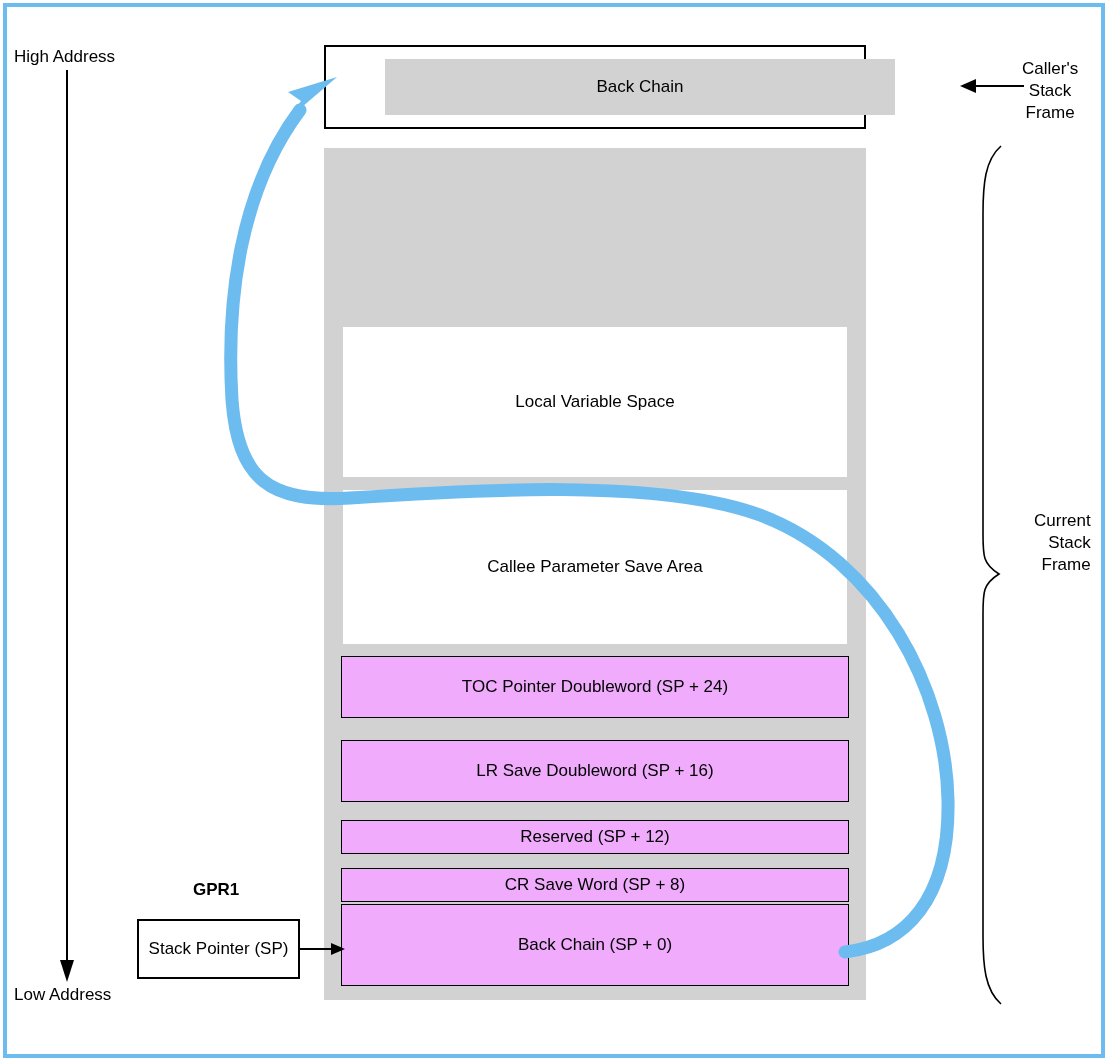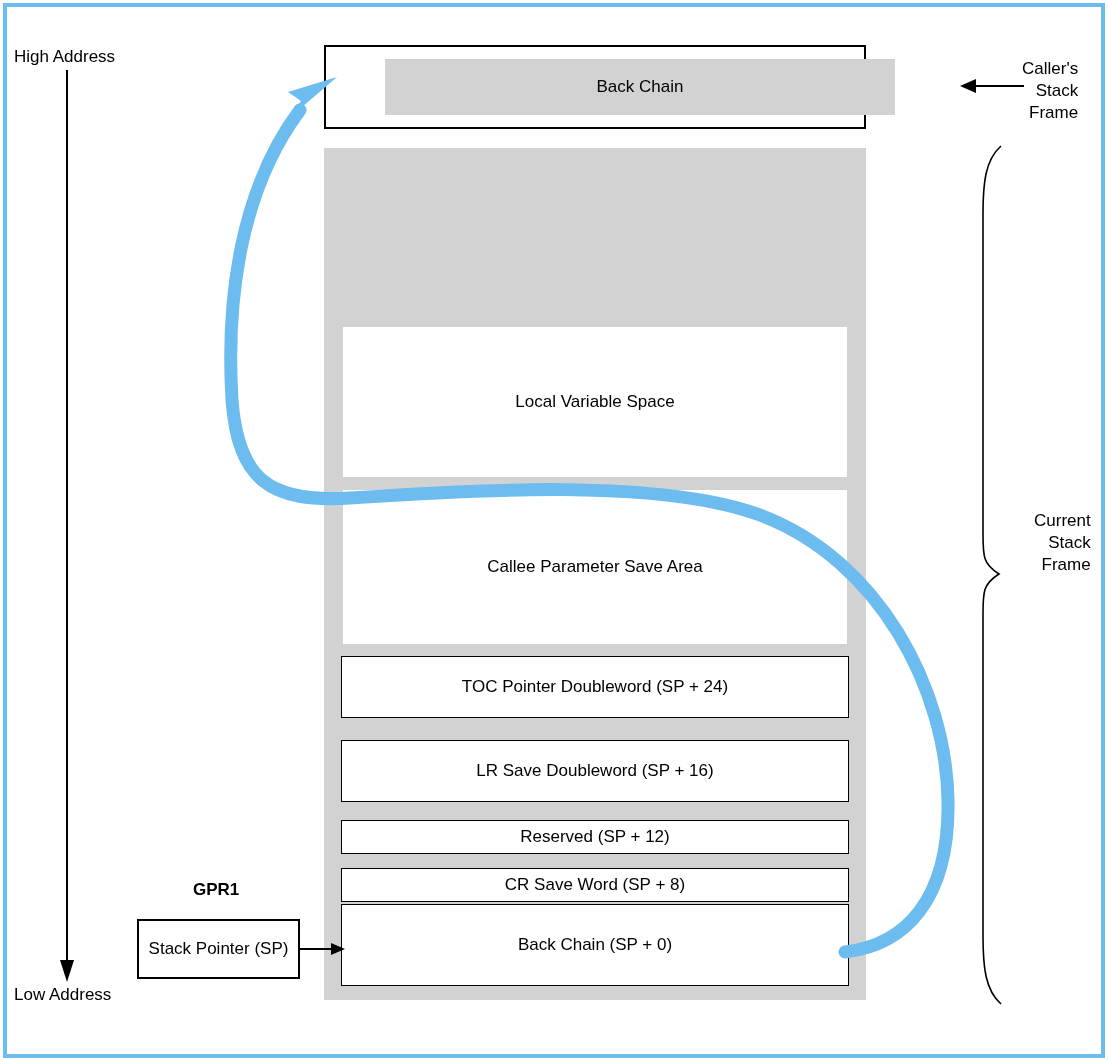--- a/index.html
+++ b/index.html
@@ -69,21 +69,21 @@
   .area-white {
     position: absolute;
     left: 19px;
     width: 504px;
     background: #ffffff;
   }
   .area-gray {
     position: absolute;
     left: 17px;
     width: 508px;
-    background: #ffffff;
+    background: #f0abfc;
     border: 1px solid #000000;
   }
   .area-text {
     position: absolute;
     left: 0; right: 0;
     top: 50%;
     transform: translateY(-50%);
     text-align: center;
     font-size: 17px;
     color: #000000;
@@ -113,21 +113,21 @@
   #sp-box .area-text { font-size: 17px; }
   #sp-arrow {
     position: absolute;
     left: 299px; top: 935px;
     width: 46px; height: 28px;
   }
 
   
   #callers-label {
     left: 1022px; top: 58px;
-    text-align: right;
+    text-align: center;
     line-height: 22px;
   }
   #current-label {
     left: 1022px; top: 510px;
     text-align: right;
     line-height: 22px;
     margin-left: 12px;
   }
   #callers-arrow {
     position: absolute;

